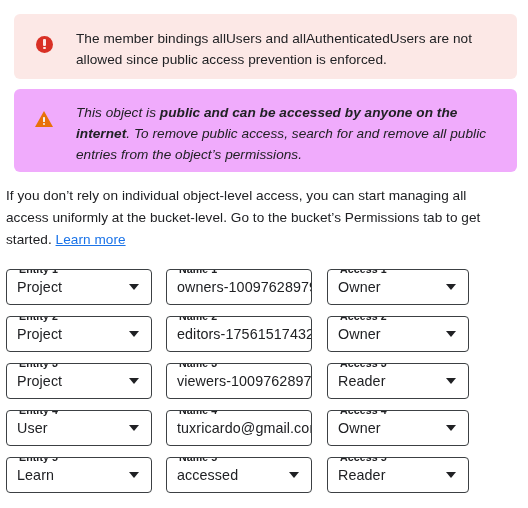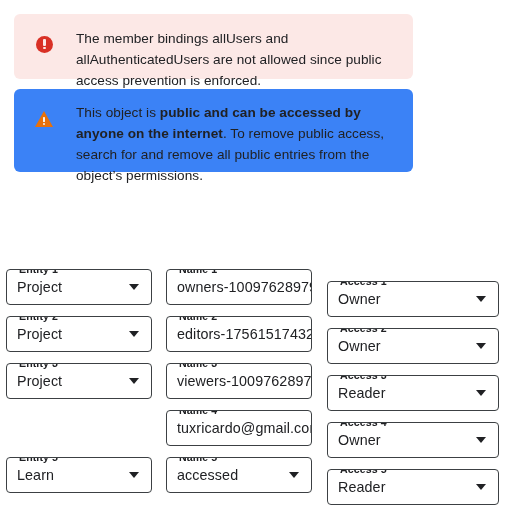--- a/index.html
+++ b/index.html
@@ -9,27 +9,27 @@
     background: #ffffff;
     font-family: "Liberation Sans", sans-serif;
     -webkit-font-smoothing: antialiased;
   }
   #root { position: relative; width: 528px; height: 508px; overflow: hidden; }
 
   
   .banner {
     position: absolute;
     left: 14px;
-    width: 399px;
+    width: 503px;
     border-radius: 6px;
     display: flex;
     align-items: flex-start;
   }
   .banner-error { top: 14px; height: 65px; background: #fce8e6; }
-  .banner-warn  { top: 89px; height: 83px; background: #3b82f6; }
+  .banner-warn  { top: 89px; height: 83px; background: #f0abfc; font-style: italic; }
 
   .banner-icon {
     width: 20px; height: 20px;
     flex: 0 0 20px;
     margin-left: 21px;
     position: relative;
   }
   .banner-error .banner-icon { margin-top: 21px; }
   .banner-warn  .banner-icon { margin-top: 20px; }
 
@@ -113,21 +113,21 @@
     border: 1px solid #3c4043;
     border-radius: 4px;
     background: #fff;
     display: flex;
     align-items: center;
     cursor: pointer;
     overflow: hidden;
   }
   .field.col-entity { left: 6px;   width: 146px; }
   .field.col-name   { left: 166px; width: 146px; }
-  .field.col-access { left: 327px; width: 172px; margin-top: 12px; }
+  .field.col-access { left: 327px; width: 142px; }
 
   .field.is-text { cursor: text; }
 
   .field-label {
     position: absolute;
     top: -7px;
     left: 8px;
     padding: 0 4px;
     background: #ffffff;
     font-size: 10.6px;
@@ -176,20 +176,23 @@
 
   <div class="banner banner-warn">
     <div class="banner-icon">
       <div class="icon-warn-tri"></div>
     </div>
     <div class="banner-text">
       <span>This object is </span><b>public and can be accessed by anyone on the internet</b><span>. To remove public access, search for and remove all public entries from the object’s permissions.</span>
     </div>
   </div>
 
+  <div class="info-para">
+    <span>If you don’t rely on individual object-level access, you can start managing all access uniformly at the bucket-level. Go to the bucket’s Permissions tab to get started. </span><a class="info-link" href="#">Learn more</a>
+  </div>
 
   <div class="form-area">
 
     <div class="form-row">
       <div class="field col-entity has-arrow">
         <span class="field-label">Entity 1 *</span>
         <span class="field-value">Project</span>
         <span class="arrow-icon"></span>
       </div>
       <div class="field col-name is-text">
@@ -231,20 +234,25 @@
         <span class="field-value">viewers-100976289799</span>
       </div>
       <div class="field col-access has-arrow">
         <span class="field-label">Access 3 *</span>
         <span class="field-value">Reader</span>
         <span class="arrow-icon"></span>
       </div>
     </div>
 
     <div class="form-row">
+      <div class="field col-entity has-arrow">
+        <span class="field-label">Entity 4 *</span>
+        <span class="field-value">User</span>
+        <span class="arrow-icon"></span>
+      </div>
       <div class="field col-name is-text">
         <span class="field-label">Name 4</span>
         <span class="field-value">tuxricardo@gmail.com</span>
       </div>
       <div class="field col-access has-arrow">
         <span class="field-label">Access 4 *</span>
         <span class="field-value">Owner</span>
         <span class="arrow-icon"></span>
       </div>
     </div>

